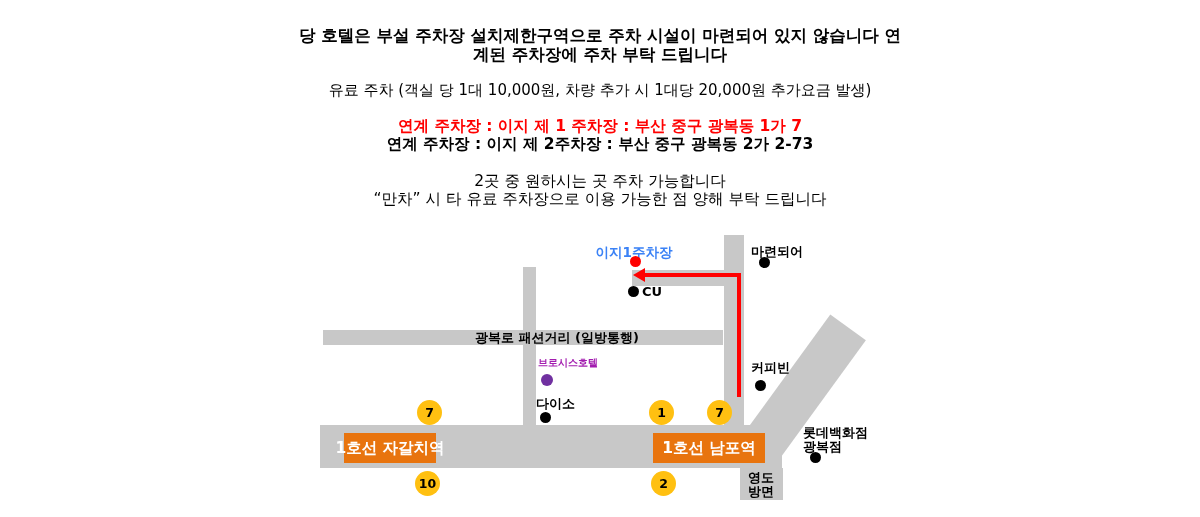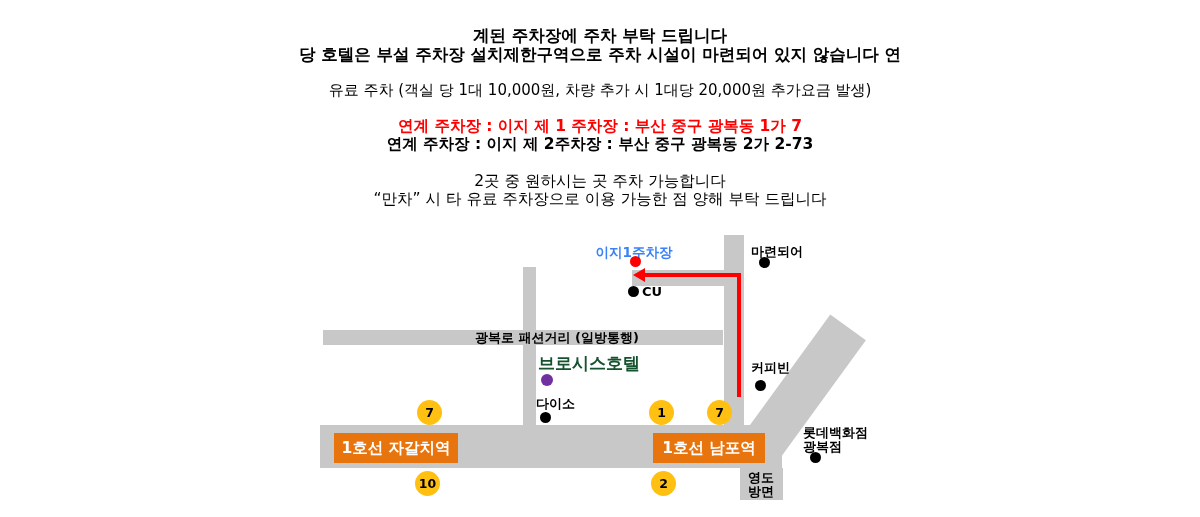--- a/index.html
+++ b/index.html
@@ -43,51 +43,51 @@
   .dot{position:absolute;width:11px;height:11px;border-radius:50%;background:#000;}
   .dot-red{background:#FF0000;}
   .dot-purple{background:#7030A0;width:12px;height:12px;}
 
   
   .mlabel{position:absolute;font-weight:bold;font-size:13px;line-height:14px;white-space:nowrap;}
   .l-parking1{color:#3b82f6;left:634px;top:245px;transform:translateX(-50%);font-size:13.5px;}
   .l-shinhan{left:751px;top:245px;}
   .l-cu{left:642px;top:285px;}
   .l-fashion{left:533px;top:331px;transform:translateX(-50%);font-size:13px;margin-left:24px;}
-  .l-hotel{color:#14532d;left:538px;top:356px;font-size:17px;}
+  .l-hotel{color:#a21caf;left:538px;top:356px;font-size:10px;}
   .l-daiso{left:536px;top:397px;}
   .l-coffee{left:751px;top:361px;}
   .l-lotte{left:803px;top:426px;line-height:13.5px;}
   .l-yeongdo{left:761px;top:471px;transform:translateX(-50%);text-align:center;line-height:13.5px;}
 
   
   .station{position:absolute;height:30px;background:#E8740E;color:#fff;
     font-weight:bold;font-size:15.5px;display:flex;align-items:center;justify-content:center;
     white-space:nowrap;}
-  .st-jagalchi{left:334px;top:433px;width:124px;}
+  .st-jagalchi{left:344px;top:433px;width:92px;}
   .st-nampo{left:653px;top:433px;width:112px;}
 
   
   .badge{position:absolute;width:25px;height:25px;border-radius:50%;background:#FFC011;
     color:#000;font-weight:bold;font-size:12.5px;display:flex;align-items:center;justify-content:center;}
   .b1{left:417px;top:400px;}
   .b2{left:649px;top:400px;}
   .b3{left:707px;top:400px;}
   .b4{left:415px;top:471px;}
   .b5{left:651px;top:471px;}
 </style>
 </head>
 <body>
 
 <div class="page">
 
   <div class="notice">
     <div class="n-title">
+      <div>당 호텔은 부설 주차장 설치제한구역으로 주차 시설이 마련되어 있지 않습니다 연</div>
       <div>계된 주차장에 주차 부탁 드립니다</div>
-      <div>당 호텔은 부설 주차장 설치제한구역으로 주차 시설이 마련되어 있지 않습니다 연</div>
     </div>
     <div class="n-fee">
       <div>유료 주차 (객실 당 1대 10,000원, 차량 추가 시 1대당 20,000원 추가요금 발생)</div>
     </div>
     <div class="n-links">
       <div class="n-link n-link1">연계 주차장 : 이지 제 1 주차장 : 부산 중구 광복동 1가 7</div>
       <div class="n-link">연계 주차장 : 이지 제 2주차장 : 부산 중구 광복동 2가 2-73</div>
     </div>
     <div class="n-note">
       <div>2곳 중 원하시는 곳 주차 가능합니다</div>

